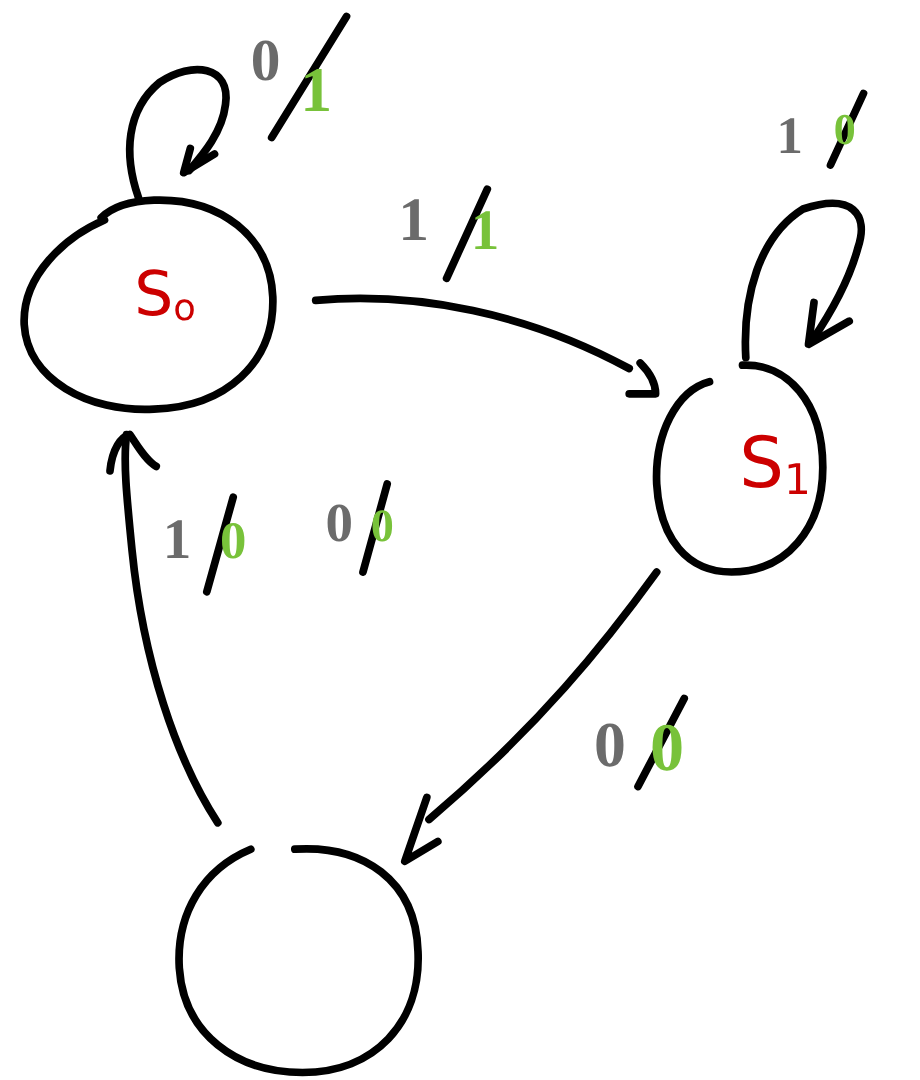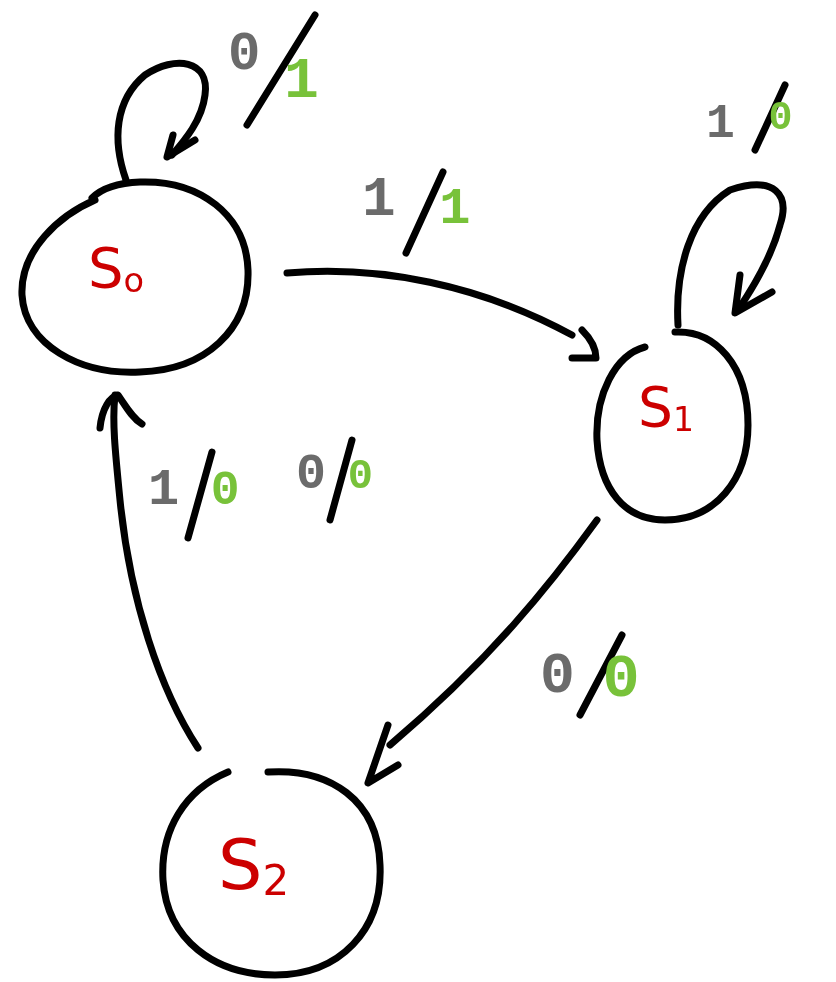--- a/index.html
+++ b/index.html
@@ -2,33 +2,34 @@
 <html><head>
   <meta charset="utf-8">
   <style>
     html, body { margin: 0; padding: 0; background: #ffffff; }
     body { width: 836px; height: 982px; overflow: hidden; position: relative; }
     #canvas { position: absolute; left: 0; top: 0; width: 836px; height: 982px; }
     svg { position: absolute; left: 0; top: 0; }
     .stroke { fill: none; stroke: #000000; stroke-width: 7; stroke-linecap: round; stroke-linejoin: round; }
     .label {
       position: absolute;
-      font-family: Liberation Mono, monospace;
+      font-family: Liberation Serif, serif;
       font-weight: bold;
       line-height: 1;
       white-space: nowrap;
     }
     .in { color: #6b6b6b; }
     .out { color: #78c23a; }
     .state-name {
       position: absolute;
       font-family: "DejaVu Sans", sans-serif;
       color: #cc0000;
       line-height: 1;
       white-space: nowrap;
+      margin-left: 34px;
     }
     .state-name sub { font-size: 0.6em; vertical-align: -0.15em; }
   </style>
 </head>
 <body>
 
 <div id="canvas">
   <svg width="836" height="982" viewBox="0 0 836 982">
 
     <path class="stroke" d="M95,200 C60,215 20,250 22,295 C25,345 80,375 140,372 C205,370 250,330 248,270 C246,215 200,180 140,182 C115,183 100,190 92,198"></path>
@@ -56,25 +57,22 @@
     <path class="stroke" d="M443,172 L406,253"></path>
     <path class="stroke" d="M785,85 L755,150"></path>
     <path class="stroke" d="M212,452 L188,538"></path>
     <path class="stroke" d="M352,440 L330,520"></path>
     <path class="stroke" d="M622,635 L580,715"></path>
   </svg>
 
   <div class="state-name" style="left:88px; top:240px; font-size:56px;">
     <span>S</span><sub>o</sub>
   </div>
-  <div class="state-name" style="left:638px; top:380px; font-size:55px;">
+  <div class="state-name" style="left:638px; top:390px; font-size:64px;">
     <span>S</span><sub>1</sub>
-  </div>
-  <div class="state-name" style="left:218px; top:830px; font-size:70px;">
-    <span>S</span><sub>2</sub>
   </div>
 
   <div class="label" style="left:228px; top:25px;">
     <span class="in" style="font-size:54px;">0</span>
     <span class="out" style="font-size:58px; position:relative; left:14px; top:28px;">1</span>
   </div>
   <div class="label" style="left:362px; top:172px;">
     <span class="in" style="font-size:56px;">1</span>
     <span class="out" style="font-size:52px; position:relative; left:34px; top:8px;">1</span>
   </div>

